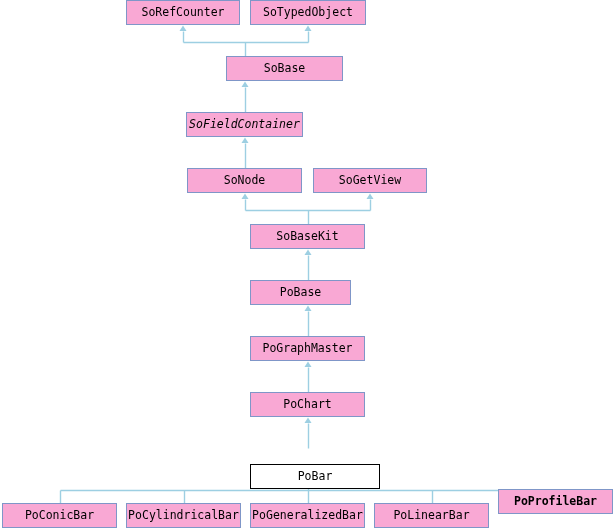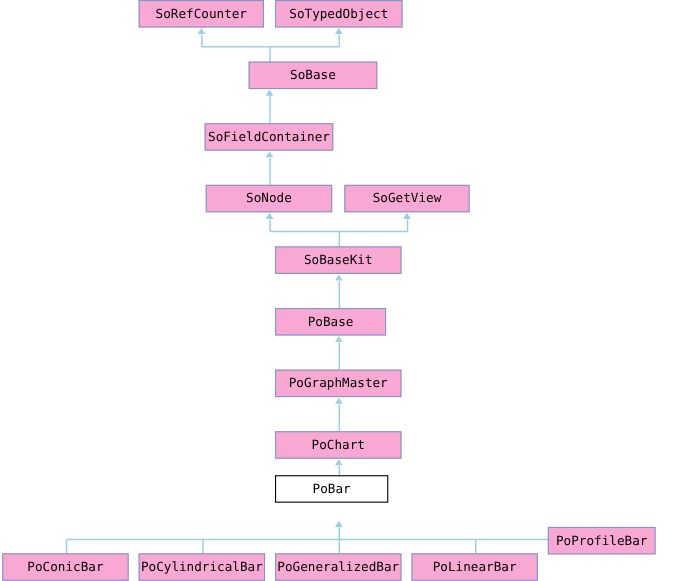--- a/index.html
+++ b/index.html
@@ -95,53 +95,53 @@
   <div id="node-layer">
       <div class="node" style="left: 126px; top: 0px; width: 114px;">
         <span class="node-label">SoRefCounter</span>
       </div>
       <div class="node" style="left: 250px; top: 0px; width: 116px;">
         <span class="node-label">SoTypedObject</span>
       </div>
       <div class="node" style="left: 186px; top: 56px; width: 117px; margin-left: 40px;">
         <span class="node-label">SoBase</span>
       </div>
-      <div class="node" style="left: 186px; top: 112px; width: 117px;">
+      <div class="node" style="left: 186px; top: 112px; width: 117px; font-style: italic;">
         <span class="node-label">SoFieldContainer</span>
       </div>
       <div class="node" style="left: 187px; top: 168px; width: 115px;">
         <span class="node-label">SoNode</span>
       </div>
       <div class="node" style="left: 313px; top: 168px; width: 114px;">
         <span class="node-label">SoGetView</span>
       </div>
       <div class="node" style="left: 250px; top: 224px; width: 115px;">
         <span class="node-label">SoBaseKit</span>
       </div>
       <div class="node" style="left: 250px; top: 280px; width: 101px;">
         <span class="node-label">PoBase</span>
       </div>
       <div class="node" style="left: 250px; top: 336px; width: 115px;">
         <span class="node-label">PoGraphMaster</span>
       </div>
       <div class="node" style="left: 250px; top: 392px; width: 115px;">
         <span class="node-label">PoChart</span>
       </div>
-      <div class="node current" style="left: 250px; top: 432px; width: 103px; text-align: right;">
+      <div class="node current" style="left: 250px; top: 464px; width: 130px; text-align: right;">
         <span class="node-label">PoBar</span>
       </div>
       <div class="node" style="left: 2px; top: 503px; width: 115px;">
         <span class="node-label">PoConicBar</span>
       </div>
       <div class="node" style="left: 126px; top: 503px; width: 115px;">
         <span class="node-label">PoCylindricalBar</span>
       </div>
       <div class="node" style="left: 250px; top: 503px; width: 115px;">
         <span class="node-label">PoGeneralizedBar</span>
       </div>
       <div class="node" style="left: 374px; top: 503px; width: 115px;">
         <span class="node-label">PoLinearBar</span>
       </div>
-      <div class="node" style="left: 498px; top: 479px; width: 98px;">
+      <div class="node" style="left: 498px; top: 489px; width: 115px; font-weight: bold;">
         <span class="node-label">PoProfileBar</span>
       </div>
     </div>
 </div>
 
 </body></html>

